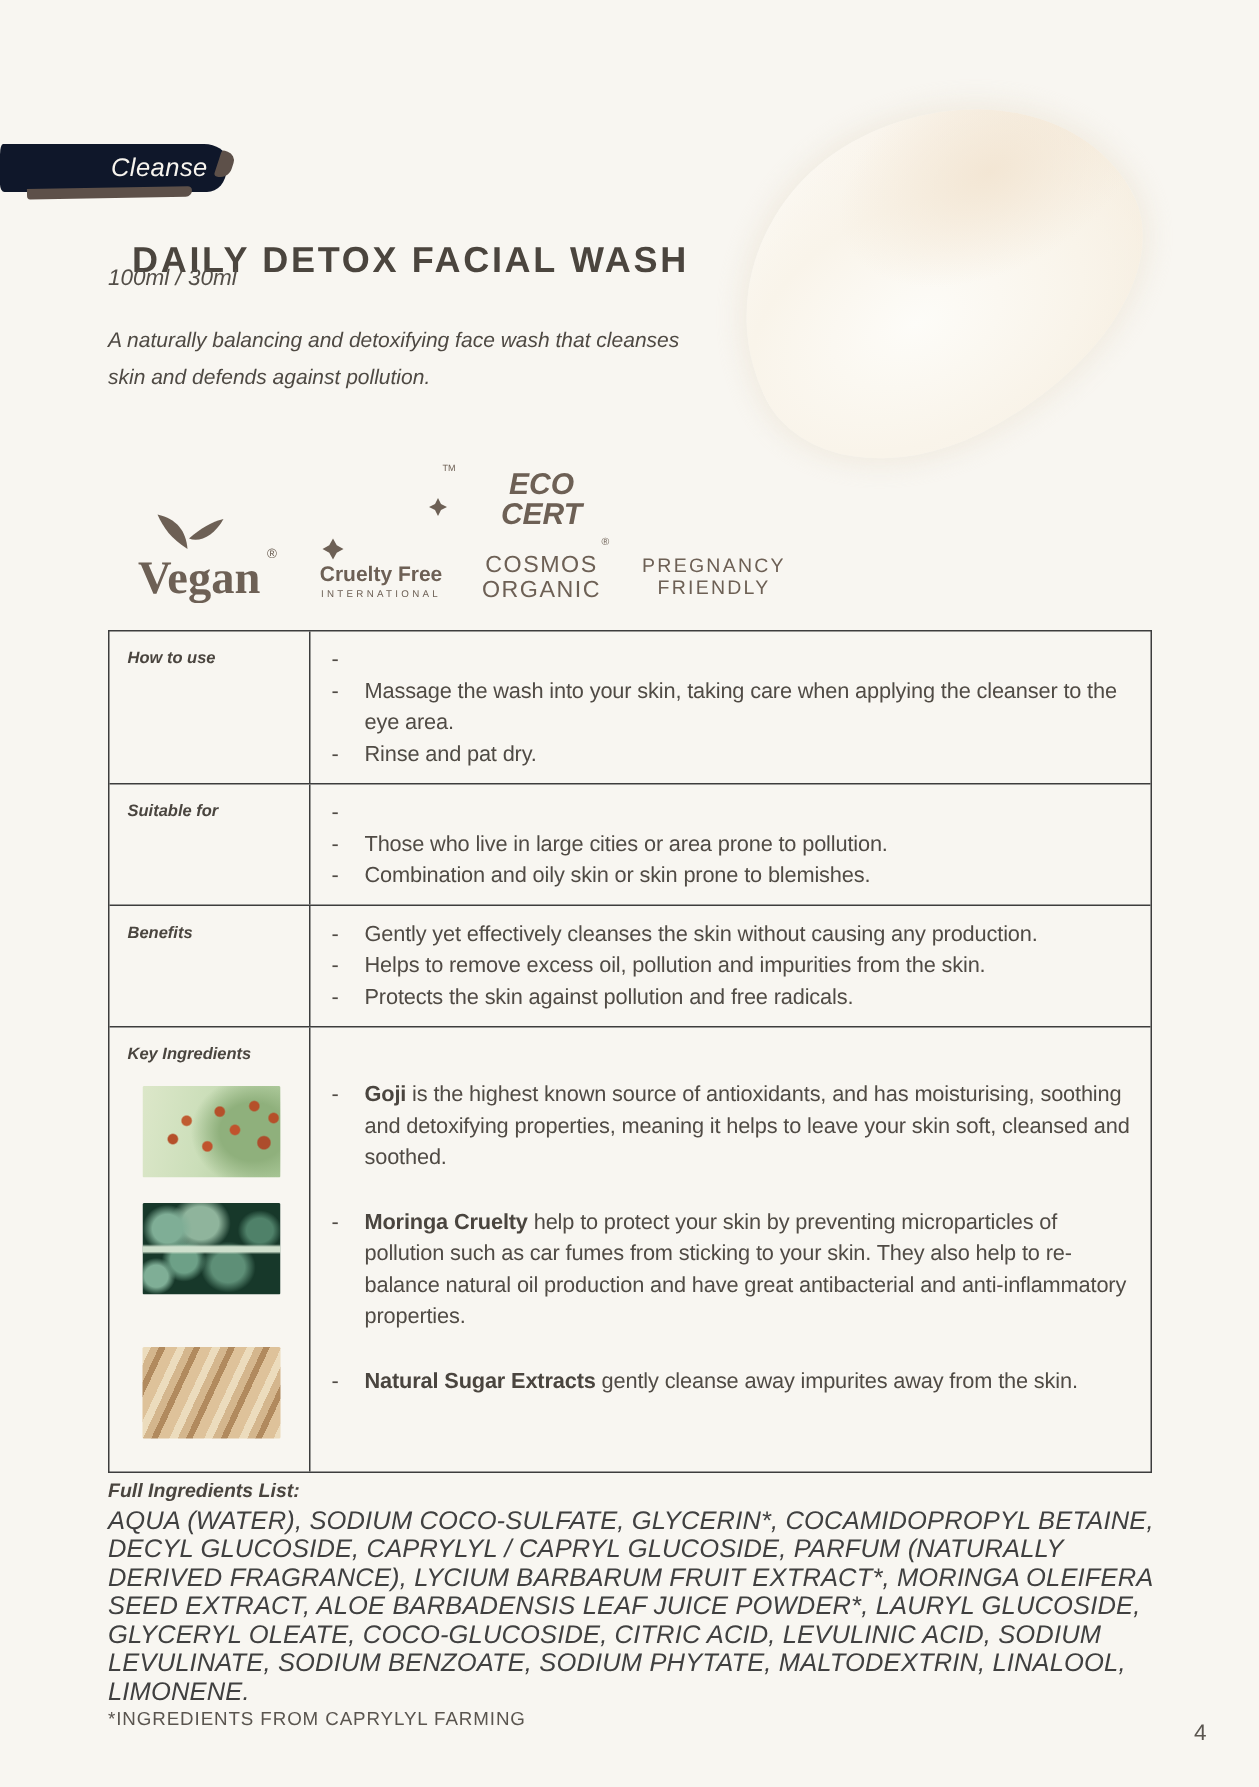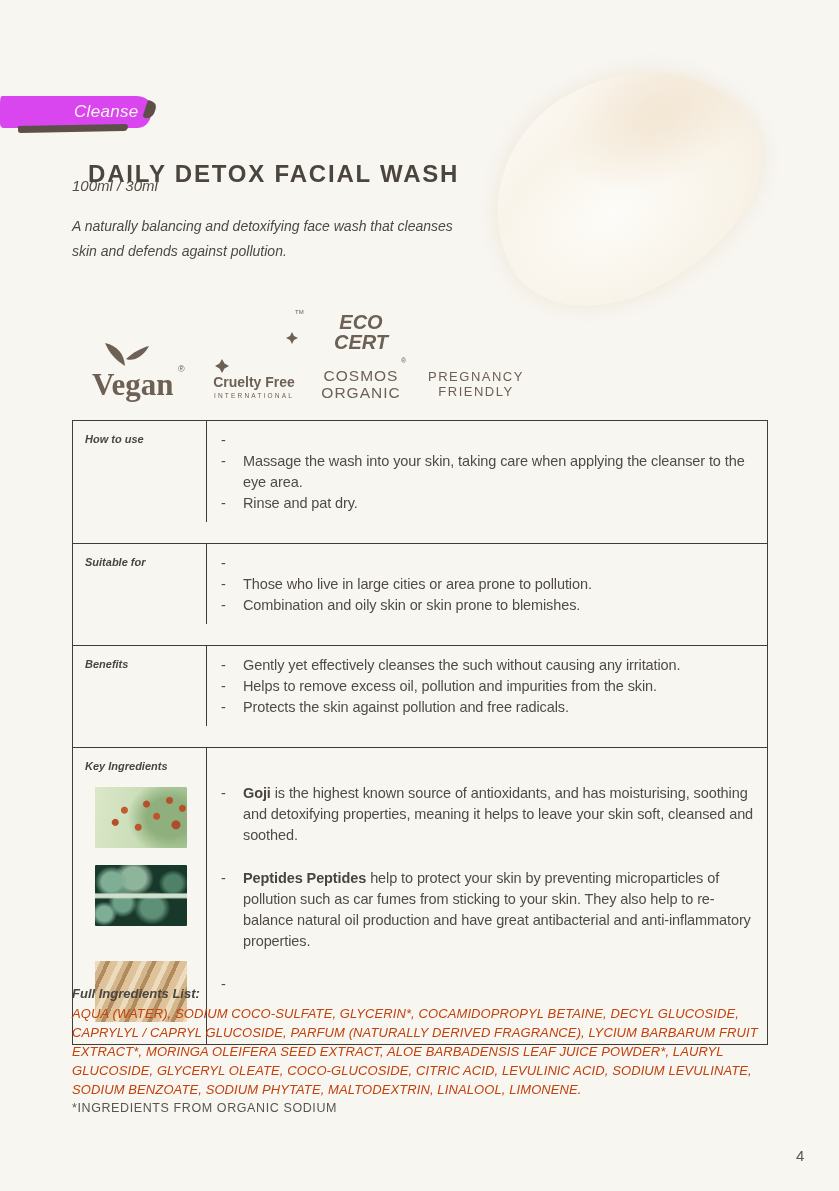--- a/index.html
+++ b/index.html
@@ -9,21 +9,21 @@
     font-family:"Liberation Sans",sans-serif;
     color:#4f4a44;
     position:relative;
     overflow:hidden;
   }
   .page{position:absolute;inset:0;}
 
   
   .badge{
     position:absolute;left:0;top:96px;width:151px;height:32px;
-    background:#d946ef;
+    background:#0f172a;
     border-radius:2px 15px 13px 3px / 7px 10px 15px 5px;
   }
   .badge::after{
     content:"";position:absolute;right:-4px;top:5px;width:10px;height:18px;
     background:#5d5049;transform:rotate(18deg);border-radius:2px 6px 8px 2px;
   }
   .badge::before{
     content:"";position:absolute;left:18px;bottom:-4px;width:110px;height:7px;
     background:#5d5049;transform:rotate(-1deg);border-radius:0 4px 6px 3px;
   }
@@ -72,21 +72,21 @@
   .logo-ecocert{left:316px;top:303px;}
   .logo-pregnancy{left:426px;top:306px;}
 
   
   .info-table{
     position:absolute;left:72px;top:420px;width:696px;
     border:1.5px solid #3d3d3d;background:transparent;
     box-sizing:border-box;
   }
   .trow{display:grid;grid-template-columns:134px 1fr;}
-  .trow + .trow{border-top:1.5px solid #3d3d3d;margin-top:21px;}
+  .trow + .trow{border-top:1.5px solid #3d3d3d;}
   .label-cell{
     padding:12px 8px 8px 12px;border-right:1.5px solid #3d3d3d;
     font-size:11px;font-weight:bold;font-style:italic;color:#4a453f;
     box-sizing:border-box;
   }
   .content-cell{
     padding:9px 12px 8px 14px;font-size:14.5px;line-height:21px;
     letter-spacing:-.1px;color:#504b45;box-sizing:border-box;
   }
   .r1 .content-cell{min-height:89px;}
@@ -131,21 +131,21 @@
   .thumb-sugar{
     margin-top:35px;
     background:
       repeating-linear-gradient(115deg,
         #ecdcbd 0 5px,#d4b68d 5px 10px,#b18a5e 10px 14px,#dec29a 14px 21px);
   }
 
   
   .footer{position:absolute;left:72px;top:942px;width:706px;margin-top:44px;}
   .fil-label{font-size:13px;font-weight:bold;font-style:italic;color:#4a453f;margin-bottom:3px;}
-  .fil-text{font-size:13px;font-style:italic;line-height:19px;color:#c2410c;letter-spacing:.1px;}
+  .fil-text{font-size:17px;font-style:italic;line-height:19px;color:#404040;letter-spacing:.1px;}
   .fil-note{font-size:12.5px;color:#5a554f;letter-spacing:.6px;margin-top:2px;}
 
   .page-number{
     position:absolute;left:796px;top:1147px;
     font-size:15px;color:#5a554f;
   }
 </style>
 </head>
 <body>
 
@@ -254,21 +254,21 @@
             <span>Combination and oily skin or skin prone to blemishes.</span>
           </div>
       </div>
     </div>
 
     <div class="trow r3">
       <div class="label-cell">Benefits</div>
       <div class="content-cell">
         <div class="bullet">
             <span class="dash">-</span>
-            <span>Gently yet effectively cleanses the such without causing any irritation.</span>
+            <span>Gently yet effectively cleanses the skin without causing any production.</span>
           </div>
         <div class="bullet">
             <span class="dash">-</span>
             <span>Helps to remove excess oil, pollution and impurities from the skin.</span>
           </div>
         <div class="bullet">
             <span class="dash">-</span>
             <span>Protects the skin against pollution and free radicals.</span>
           </div>
       </div>
@@ -281,31 +281,32 @@
         <div class="thumb thumb-moringa"></div>
         <div class="thumb thumb-sugar"></div>
       </div>
       <div class="content-cell">
         <div class="ing-item">
           <span class="dash" style="flex:0 0 22px;">-</span>
           <span><span class="ing-name">Goji</span><span>is the highest known source of antioxidants, and has moisturising, soothing and detoxifying properties, meaning it helps to leave your skin soft, cleansed and soothed.</span></span>
         </div>
         <div class="ing-item">
           <span class="dash" style="flex:0 0 22px;">-</span>
-          <span><span class="ing-name">Peptides Peptides</span><span>help to protect your skin by preventing microparticles of pollution such as car fumes from sticking to your skin. They also help to re-balance natural oil production and have great antibacterial and anti-inflammatory properties.</span></span>
+          <span><span class="ing-name">Moringa Cruelty</span><span>help to protect your skin by preventing microparticles of pollution such as car fumes from sticking to your skin. They also help to re-balance natural oil production and have great antibacterial and anti-inflammatory properties.</span></span>
         </div>
         <div class="ing-item">
           <span class="dash" style="flex:0 0 22px;">-</span>
+          <span><span class="ing-name">Natural Sugar Extracts</span><span>gently cleanse away impurites away from the skin.</span></span>
         </div>
       </div>
     </div>
 
   </div>
 
   <div class="footer">
     <div class="fil-label">Full Ingredients List:</div>
     <div class="fil-text">AQUA (WATER), SODIUM COCO-SULFATE, GLYCERIN*, COCAMIDOPROPYL BETAINE, DECYL GLUCOSIDE, CAPRYLYL / CAPRYL GLUCOSIDE, PARFUM (NATURALLY DERIVED FRAGRANCE), LYCIUM BARBARUM FRUIT EXTRACT*, MORINGA OLEIFERA SEED EXTRACT, ALOE BARBADENSIS LEAF JUICE POWDER*, LAURYL GLUCOSIDE, GLYCERYL OLEATE, COCO-GLUCOSIDE, CITRIC ACID, LEVULINIC ACID, SODIUM LEVULINATE, SODIUM BENZOATE, SODIUM PHYTATE, MALTODEXTRIN, LINALOOL, LIMONENE.</div>
-    <div class="fil-note">*INGREDIENTS FROM ORGANIC SODIUM</div>
+    <div class="fil-note">*INGREDIENTS FROM CAPRYLYL FARMING</div>
   </div>
 
   <div class="page-number">4</div>
 
 </div>
 
 </body></html>

